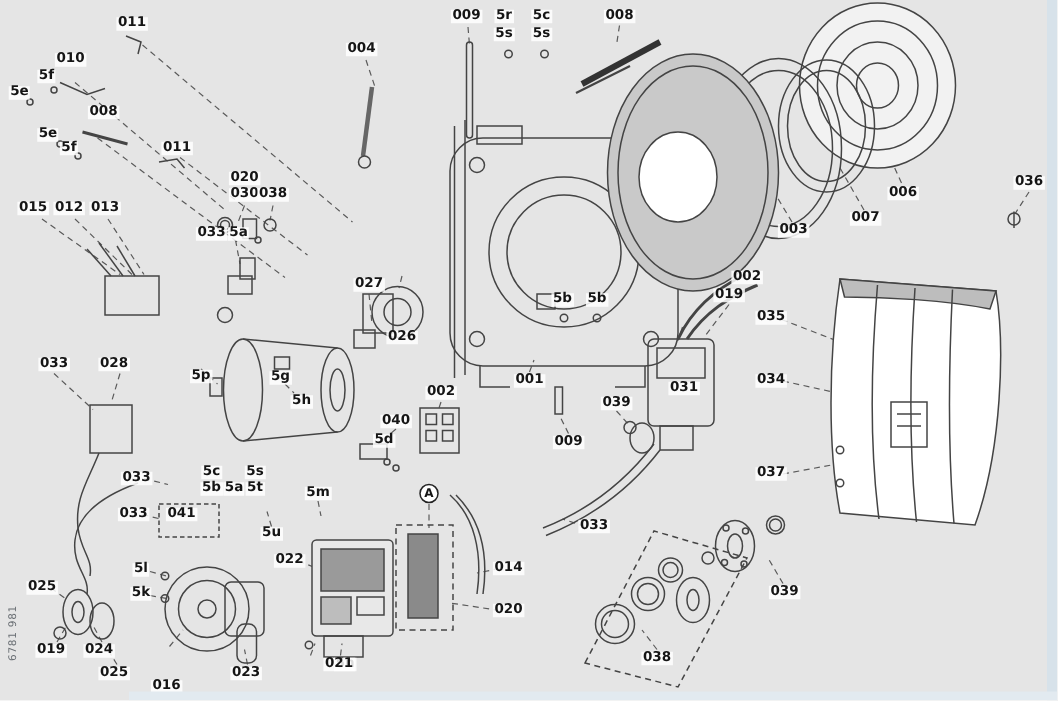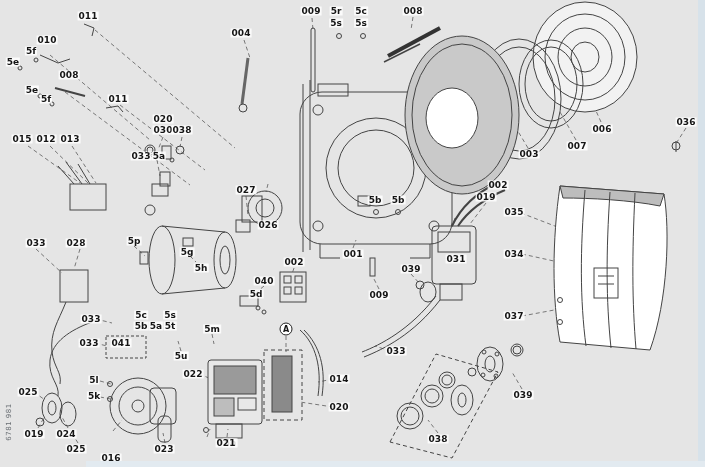--- a/index.html
+++ b/index.html
@@ -368,21 +368,21 @@
       <span class="callout" style="left: 182px; top: 130px;">038</span>
       <span class="callout" style="left: 141px; top: 156px;">033</span>
       <span class="callout" style="left: 159px; top: 156px;">5a</span>
       <span class="callout" style="left: 246px; top: 190px;">027</span>
       <span class="callout" style="left: 268px; top: 179px; margin-top: 46px;">026</span>
       <span class="callout" style="left: 456px; top: 212px; margin-top: 47px;">031</span>
       <span class="callout" style="left: 486px; top: 197px;">019</span>
       <span class="callout" style="left: 514px; top: 212px;">035</span>
       <span class="callout" style="left: 36px; top: 243px;">033</span>
       <span class="callout" style="left: 76px; top: 243px;">028</span>
-      <span class="callout" style="left: 134px; top: 241px;">5p</span>
+      <span class="callout" style="left: 134px; top: 251px;">5p</span>
       <span class="callout" style="left: 187px; top: 252px;">5g</span>
       <span class="callout" style="left: 201px; top: 268px;">5h</span>
       <span class="callout" style="left: 375px; top: 200px;">5b</span>
       <span class="callout" style="left: 398px; top: 200px;">5b</span>
       <span class="callout" style="left: 353px; top: 254px;">001</span>
       <span class="callout" style="left: 264px; top: 281px;">040</span>
       <span class="callout" style="left: 294px; top: 262px;">002</span>
       <span class="callout" style="left: 514px; top: 254px;">034</span>
       <span class="callout" style="left: 411px; top: 269px;">039</span>
       <span class="callout" style="left: 379px; top: 295px;">009</span>

